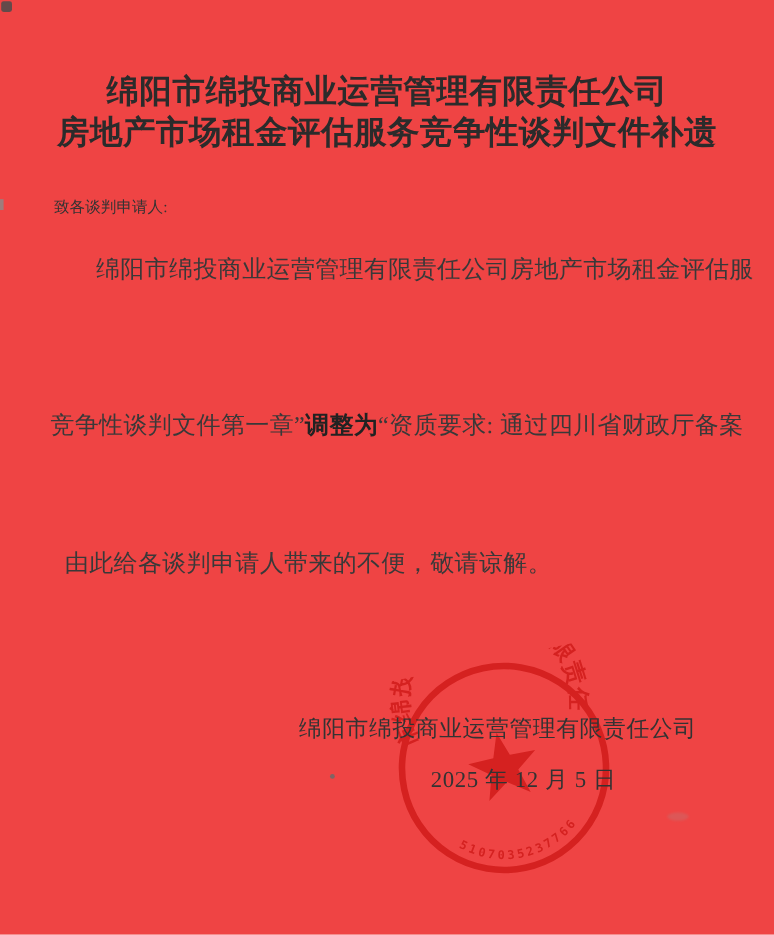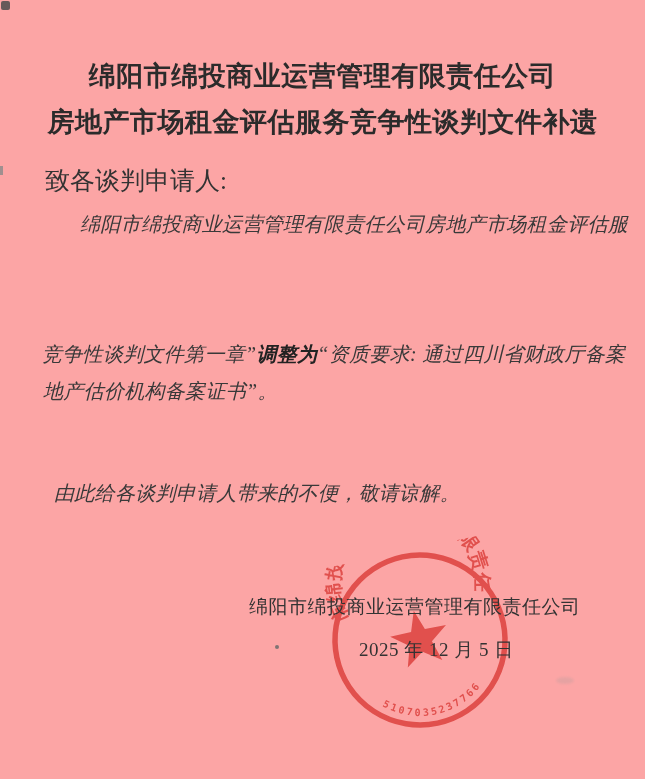--- a/index.html
+++ b/index.html
@@ -1,27 +1,27 @@
 <!DOCTYPE html>
 <html style="--seal-color: #dd5a54;"><head>
 <meta charset="utf-8">
 <style>
   html,body{margin:0;padding:0;background:#fff;}
   body{width:645px;height:779px;overflow:hidden;position:relative;
        font-family:"Liberation Serif","DejaVu Serif",serif;color:#3a3a3a;}
-  .page{position:absolute;inset:0;background:#fca5a5;}
+  .page{position:absolute;inset:0;background:#ef4444;}
 
   .abs{position:absolute;white-space:nowrap;}
 
   .title{left:0;right:0;text-align:center;font-size:27px;font-weight:700;
          color:#2b2b2b;letter-spacing:0.5px;}
 
-  .greeting{font-size:25px;color:#333;}
+  .greeting{font-size:13px;color:#333;}
 
-  .bodyline{font-size:20px;color:#393939;letter-spacing:0.3px;z-index:2;font-style:italic;}
+  .bodyline{font-size:20px;color:#393939;letter-spacing:0.3px;z-index:2;}
   .bold{font-weight:700;color:#222;}
 
   .sig{font-size:19px;color:#333;z-index:3;}
   .sig-company{letter-spacing:0.5px;}
   .sig-date{letter-spacing:0.5px;}
 
   .dot{width:4px;height:4px;border-radius:50%;background:#6a6a6a;opacity:.85;z-index:3;}
 
   .artifact1{left:1px;top:1px;width:9px;height:9px;background:#4c4c4c;
              border-radius:2px;filter:blur(0.6px);opacity:.85;}
@@ -41,31 +41,30 @@
 </style>
 </head>
 <body>
 
 <div class="page">
 
   <div class="abs artifact1"></div>
   <div class="abs artifact2"></div>
 
   <div class="abs title" style="top:58px">绵阳市绵投商业运营管理有限责任公司</div>
-  <div class="abs title" style="top:104px">房地产市场租金评估服务竞争性谈判文件补遗</div>
+  <div class="abs title" style="top:92px">房地产市场租金评估服务竞争性谈判文件补遗</div>
 
   <div class="abs greeting" style="left:45px;top:164px">致各谈判申请人:</div>
 
   <div class="abs bodyline" style="left:80px;top:211px">绵阳市绵投商业运营管理有限责任公司房地产市场租金评估服</div>
 
   <div class="abs bodyline" style="left:42px;top:341px"><span>竞争性谈判文件第一章”</span><span class="bold">调整为</span><span>“资质要求: 通过四川省财政厅备案</span></div>
-  <div class="abs bodyline" style="left:43px;top:378px">地产估价机构备案证书”。</div>
 
 
-  <div class="abs bodyline" style="left:54px;top:480px">由此给各谈判申请人带来的不便，敬请谅解。</div>
+  <div class="abs bodyline" style="left:54px;top:456px">由此给各谈判申请人带来的不便，敬请谅解。</div>
 
   <div class="abs sig sig-company" style="left:249px;top:594px">绵阳市绵投商业运营管理有限责任公司</div>
   <div class="abs sig sig-date" style="left:359px;top:637px">2025 年 12 月 5 日</div>
   <div class="abs dot" style="left:275px;top:645px"></div>
   <div class="abs smudge"></div>
 
   <svg class="abs seal" viewBox="0 0 180 180">
     <defs>
       <path id="ringTextPath" d="M 28.4 61.2 A 68 68 0 1 1 151.6 61.2"></path>
       <path id="serialPath" d="M 14 90 A 76 76 0 0 0 166 90"></path>

